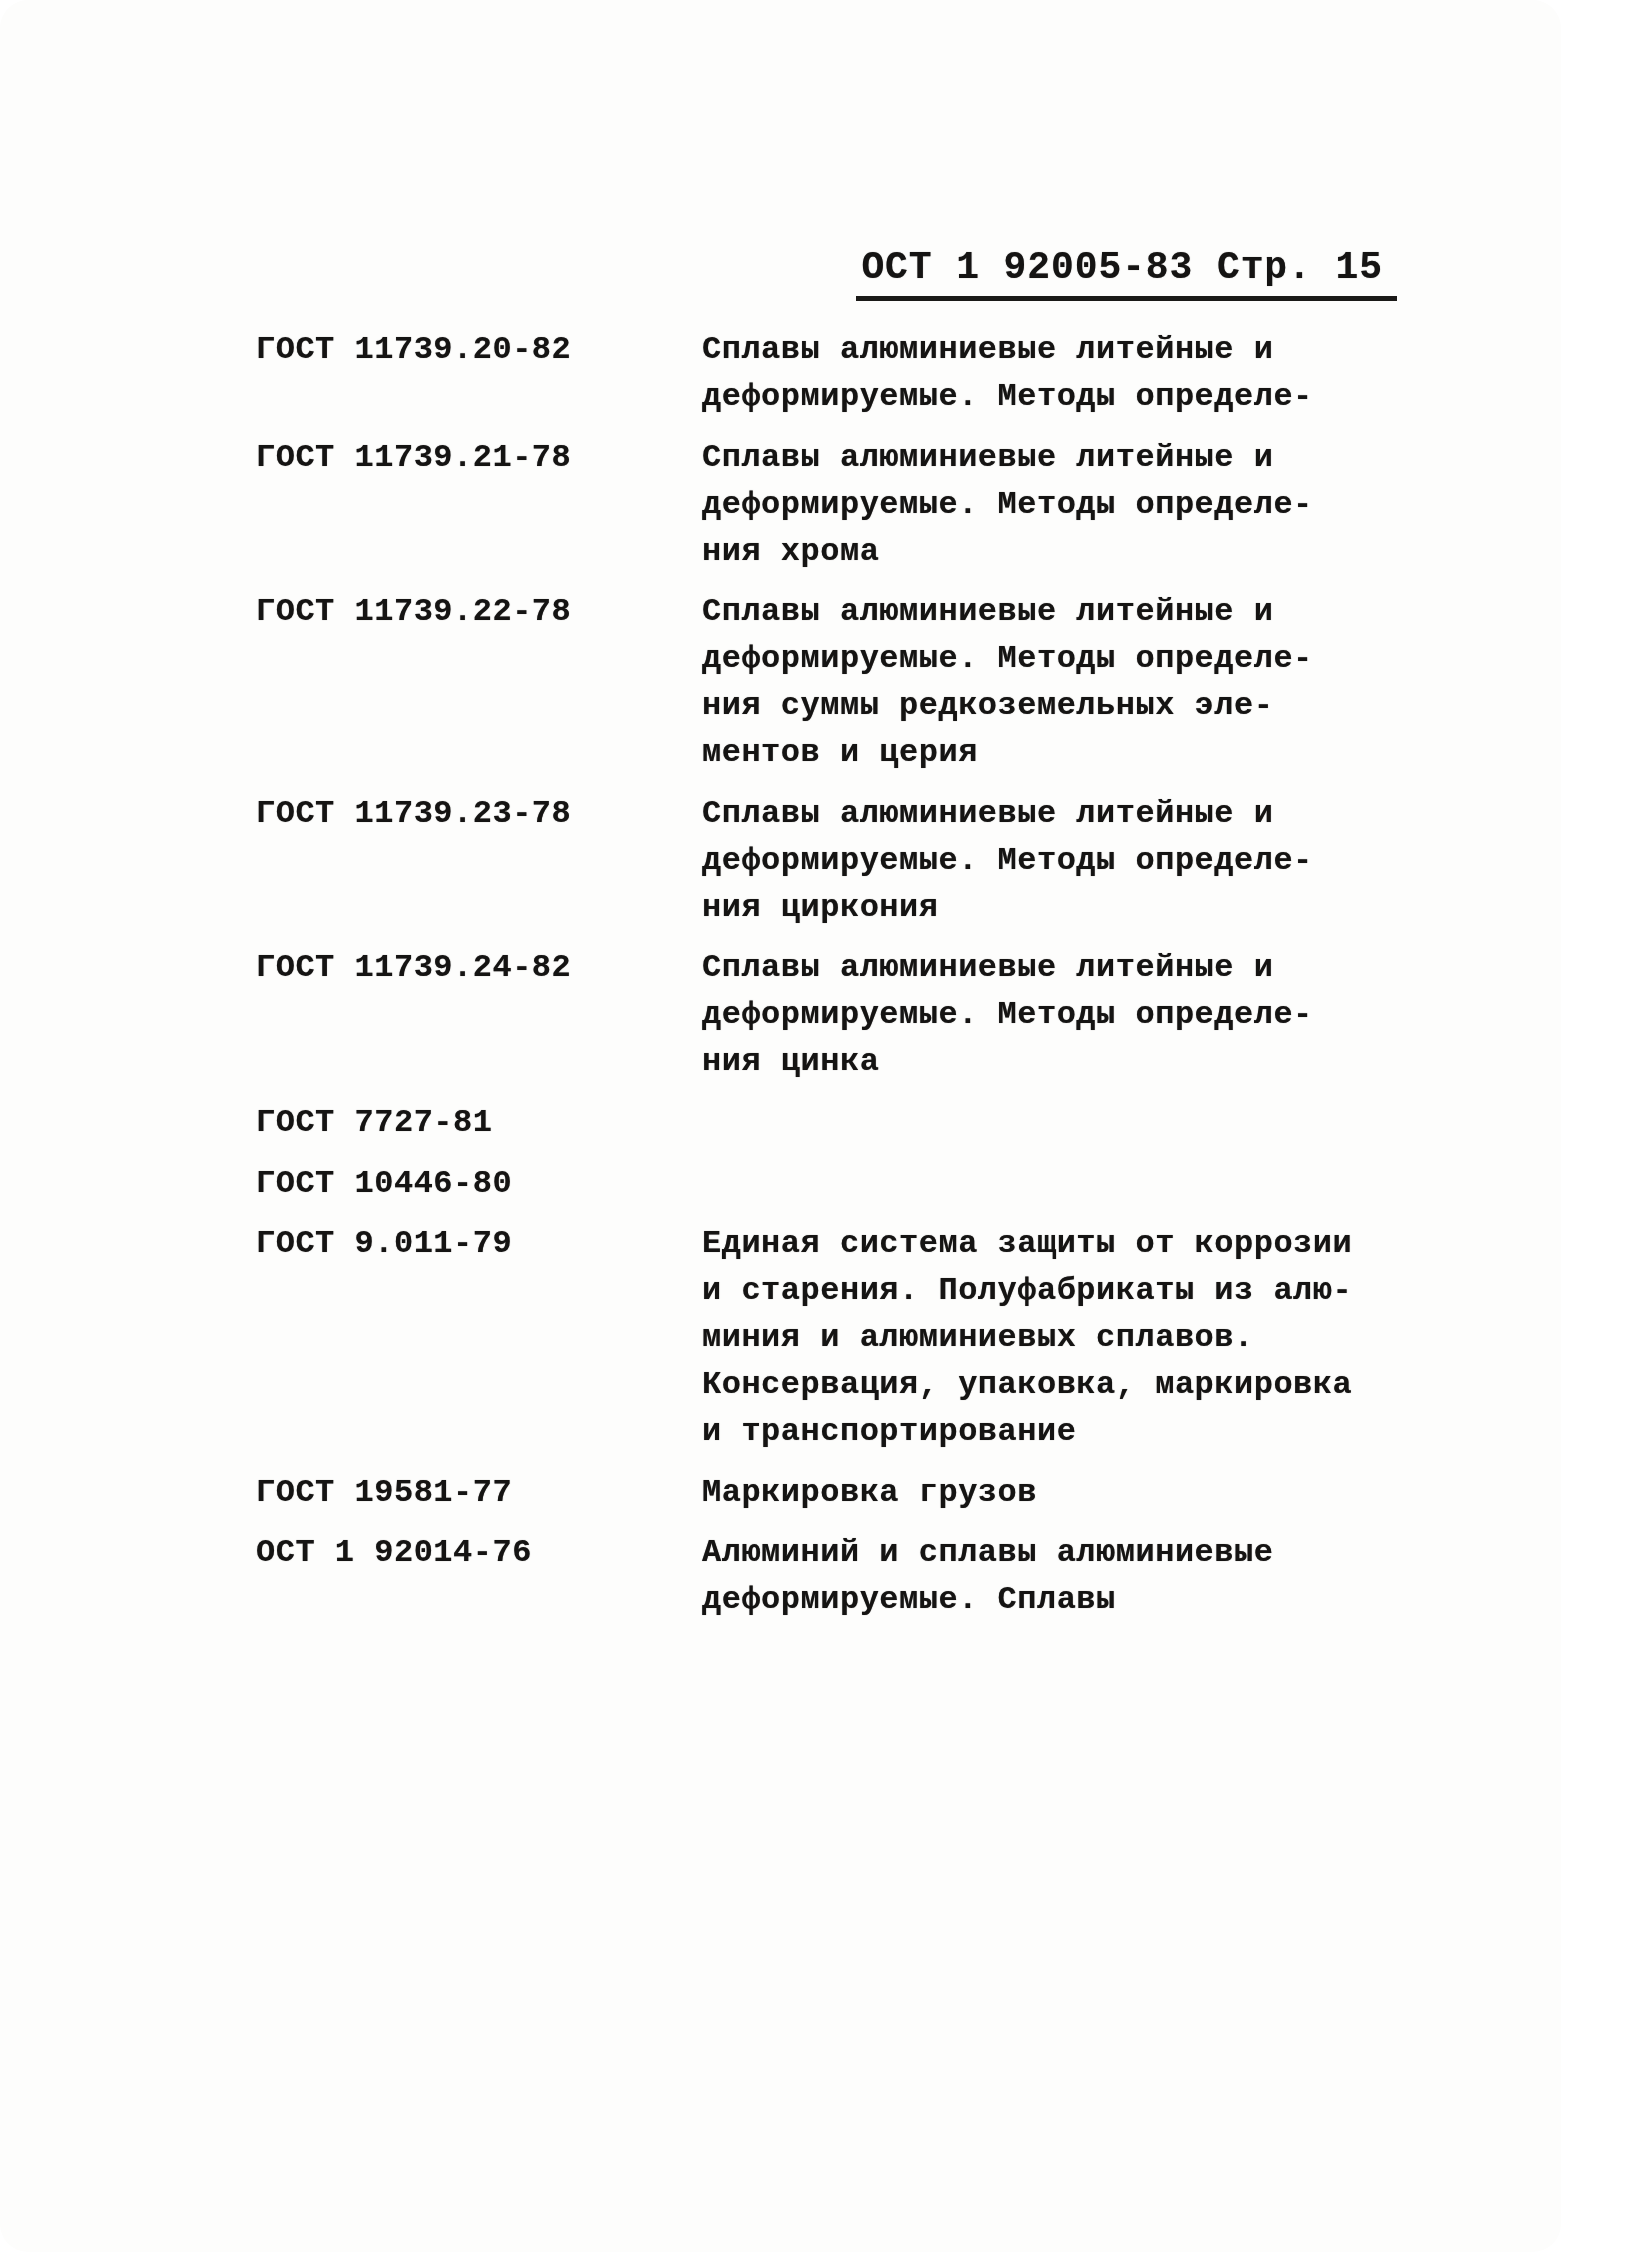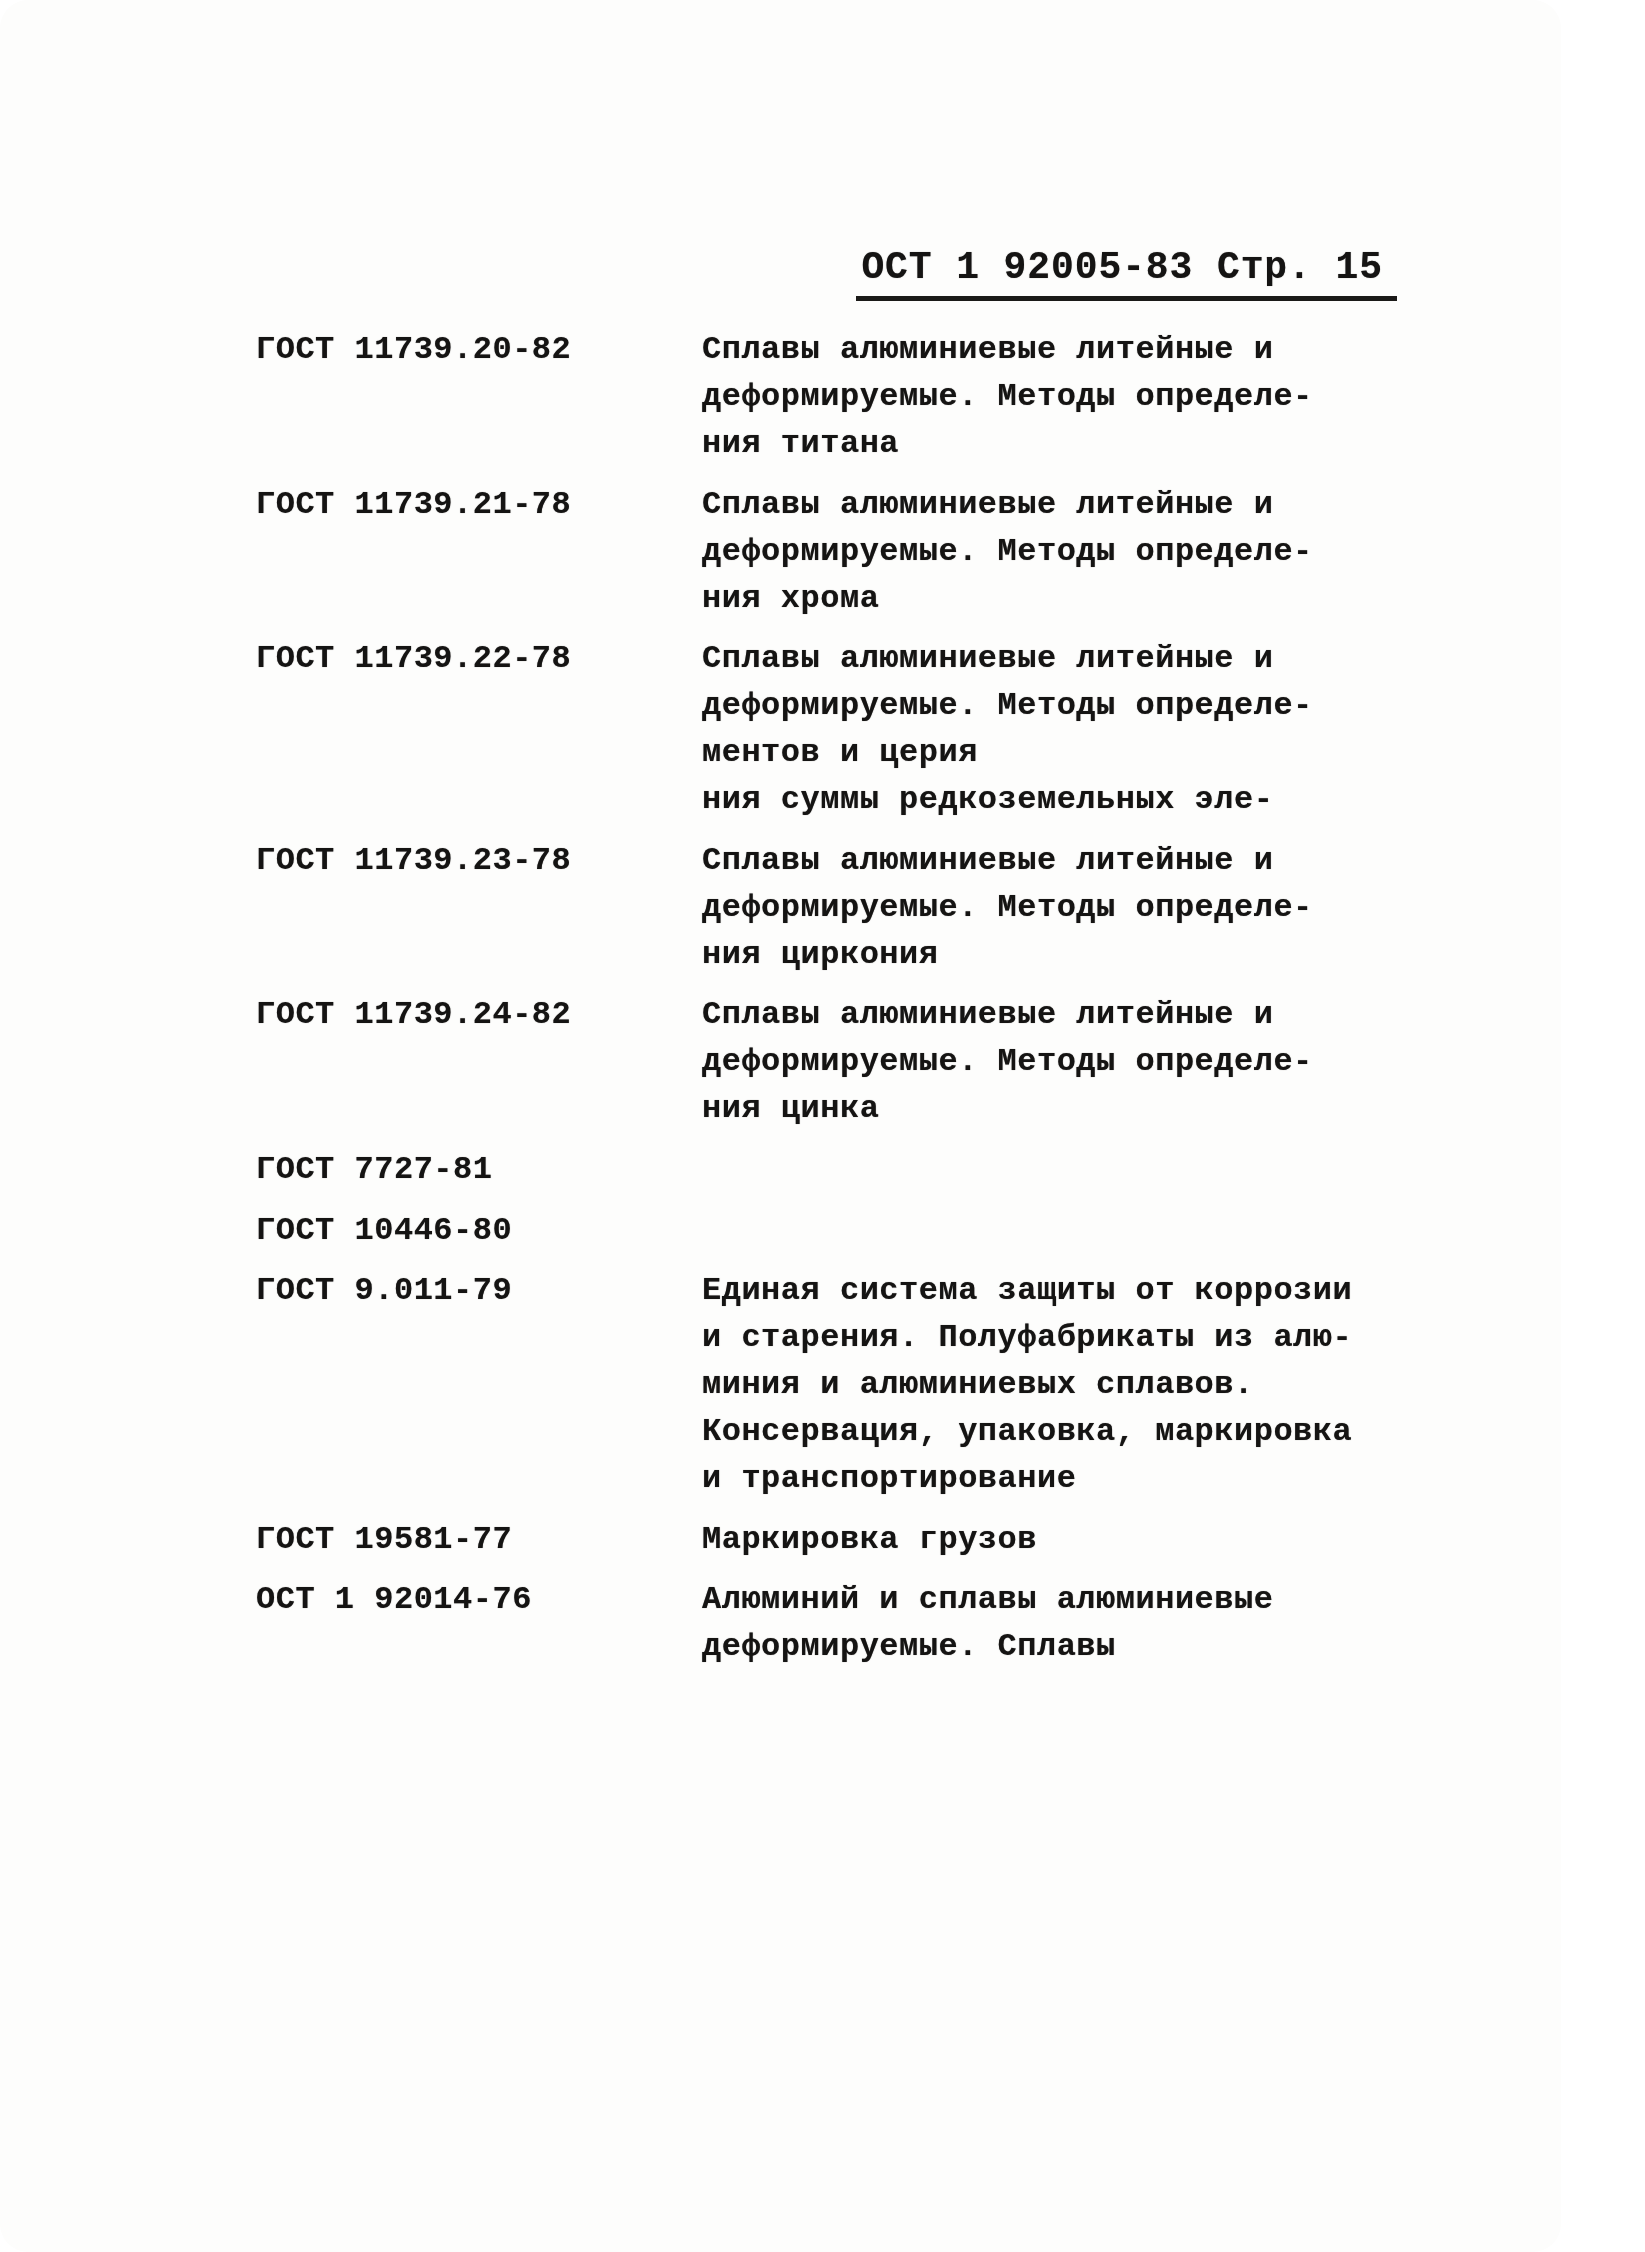--- a/index.html
+++ b/index.html
@@ -64,40 +64,39 @@
 <div class="page">
 
   <div class="doc-header">ОСТ 1 92005-83 Стр. 15</div>
 
   <div class="standards-list">
   <div class="entry">
     <div class="entry-code">ГОСТ 11739.20-82</div>
     <div class="entry-desc">
           <div class="desc-line">Сплавы алюминиевые литейные и</div>
           <div class="desc-line">деформируемые. Методы определе-</div>
-          <div class="desc-line">ния титана</div>
         </div>
   </div>
 
   <div class="entry">
     <div class="entry-code">ГОСТ 11739.21-78</div>
     <div class="entry-desc">
           <div class="desc-line">Сплавы алюминиевые литейные и</div>
           <div class="desc-line">деформируемые. Методы определе-</div>
           <div class="desc-line">ния хрома</div>
         </div>
   </div>
 
   <div class="entry">
     <div class="entry-code">ГОСТ 11739.22-78</div>
     <div class="entry-desc">
           <div class="desc-line">Сплавы алюминиевые литейные и</div>
           <div class="desc-line">деформируемые. Методы определе-</div>
+          <div class="desc-line">ния суммы редкоземельных эле-</div>
           <div class="desc-line">ментов и церия</div>
-          <div class="desc-line">ния суммы редкоземельных эле-</div>
         </div>
   </div>
 
   <div class="entry">
     <div class="entry-code">ГОСТ 11739.23-78</div>
     <div class="entry-desc">
           <div class="desc-line">Сплавы алюминиевые литейные и</div>
           <div class="desc-line">деформируемые. Методы определе-</div>
           <div class="desc-line">ния циркония</div>
         </div>

